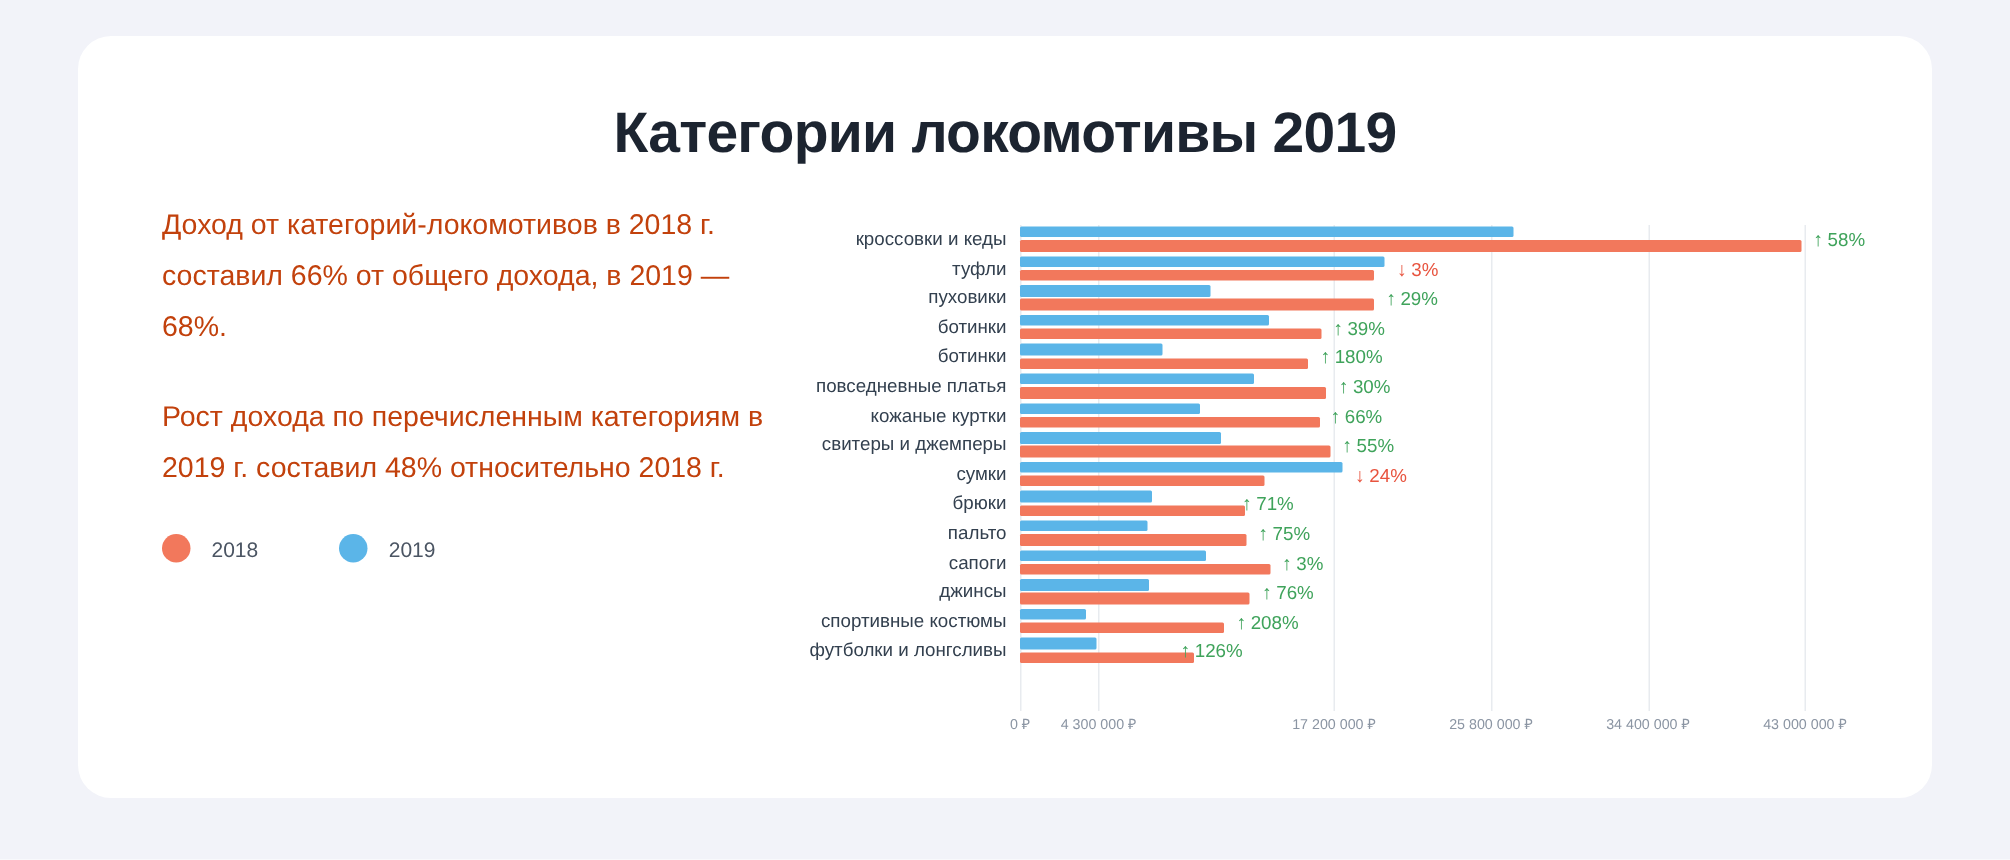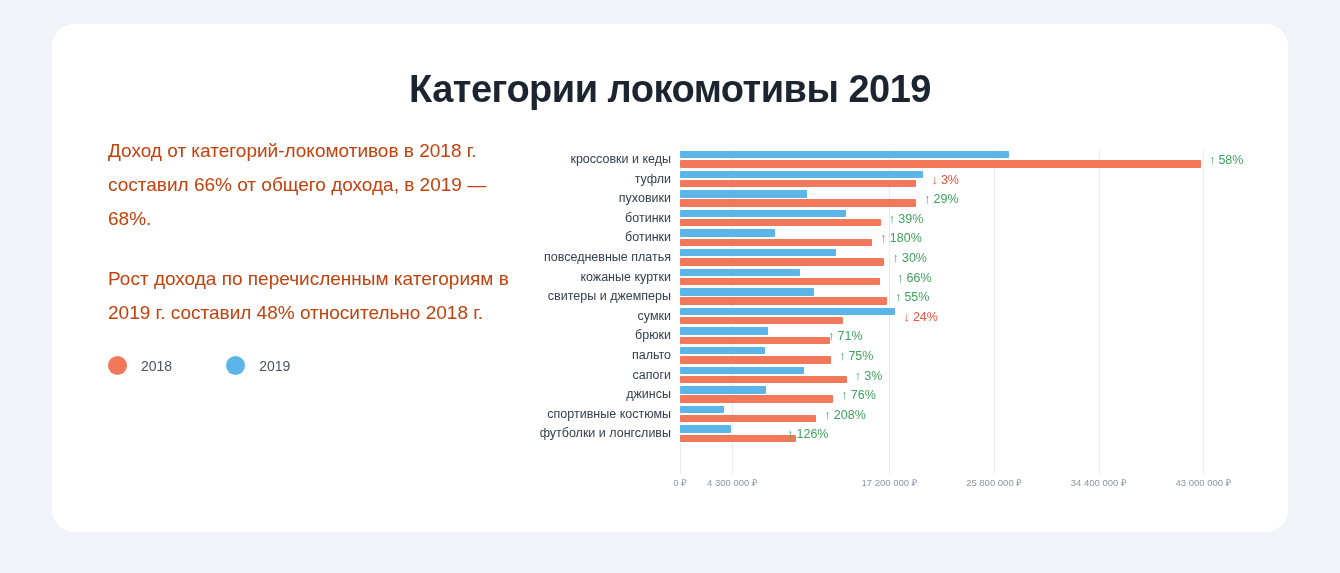--- a/index.html
+++ b/index.html
@@ -238,21 +238,21 @@
             <div class="bar b2019" style="width: 155.779px; background: rgb(91, 181, 232);"></div>
             <div class="bar b2018" style="width: 204.46px; background: rgb(242, 120, 92);"></div>
             <div class="delta up" style="left: 212.46px;"><span class="arrow">↑</span><span>30%</span></div>
           </div>
         </div>
         <div class="row">
           <div class="cat-label">кожаные куртки</div>
           <div class="bars">
             <div class="bar b2019" style="width: 120.485px; background: rgb(91, 181, 232);"></div>
             <div class="bar b2018" style="width: 199.591px; background: rgb(242, 120, 92);"></div>
-            <div class="delta up" style="left: 217px;"><span class="arrow">↑</span><span>66%</span></div>
+            <div class="delta up" style="left: 207px;"><span class="arrow">↑</span><span>66%</span></div>
           </div>
         </div>
         <div class="row">
           <div class="cat-label">свитеры и джемперы</div>
           <div class="bars">
             <div class="bar b2019" style="width: 133.872px; background: rgb(91, 181, 232);"></div>
             <div class="bar b2018" style="width: 206.894px; background: rgb(242, 120, 92);"></div>
             <div class="delta up" style="left: 214.894px;"><span class="arrow">↑</span><span>55%</span></div>
           </div>
         </div>

